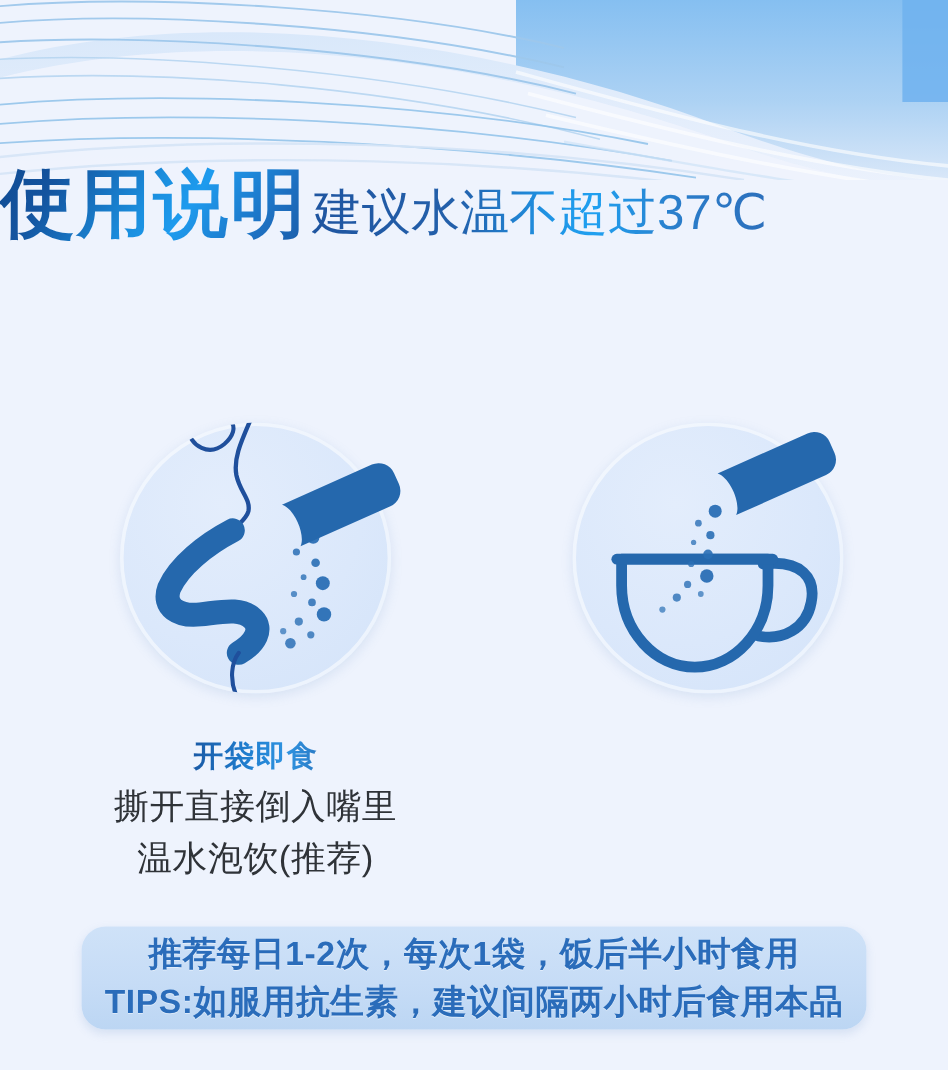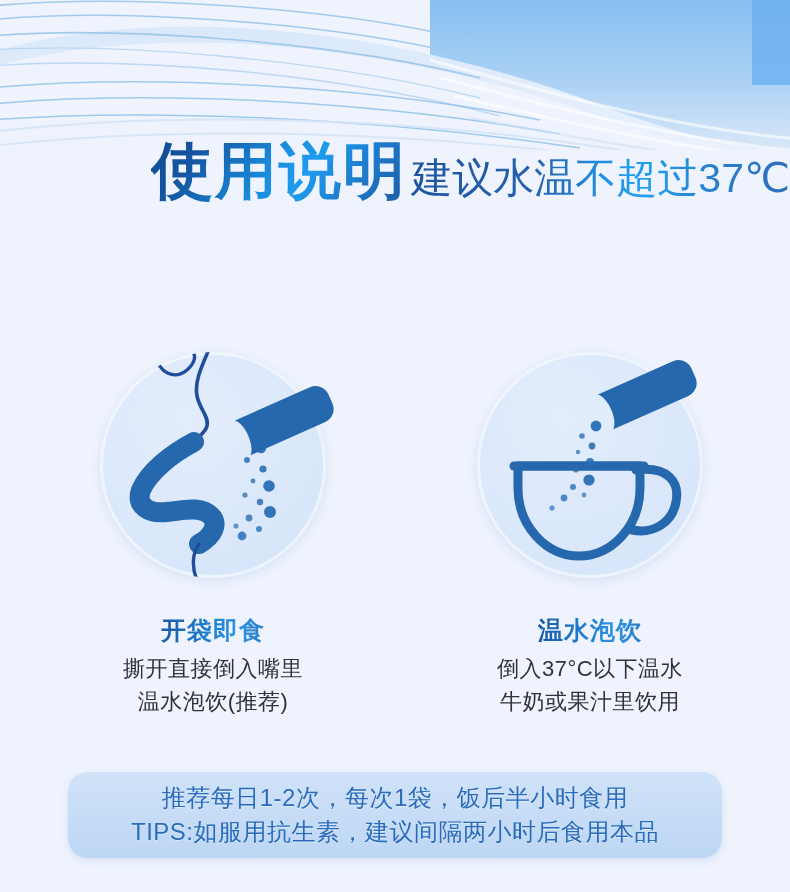--- a/index.html
+++ b/index.html
@@ -10,21 +10,21 @@
     overflow:hidden;
     position:relative;
   }
   #page{position:relative;width:790px;height:892px;overflow:hidden;background:#eef3fd;}
 
   
   .header-deco{position:absolute;left:0;top:0;width:790px;height:150px;overflow:hidden;}
   .header-deco svg{display:block;}
 
   
-  .title-wrap{position:absolute;left:0;top:138px;width:790px;text-align:right;}
+  .title-wrap{position:absolute;left:0;top:138px;width:790px;text-align:left;}
   .main-title{
     font-size:62px;font-weight:bold;letter-spacing:2px;line-height:1.05;
     background:linear-gradient(125deg,#0f4b93 0%,#14549f 18%,#1a8fdf 48%,#1e9bee 60%,#1d6fc0 85%,#1b5ca8 100%);
     -webkit-background-clip:text;background-clip:text;
     color:transparent;-webkit-text-fill-color:transparent;
     display:inline-block;
   }
   .sub-title{
     margin-top:14px;
     font-size:41px;font-weight:normal;letter-spacing:0px;line-height:1.1;
@@ -52,34 +52,34 @@
   .cap.left{left:63px;top:616px;}
   .cap.right{left:440px;top:616px;}
   .cap-title{
     font-size:25px;font-weight:bold;letter-spacing:1px;line-height:1.15;
     background:linear-gradient(90deg,#1a5aa6 0%,#1f7fd0 45%,#2f93e0 75%,#2a7bc6 100%);
     -webkit-background-clip:text;background-clip:text;
     color:transparent;-webkit-text-fill-color:transparent;
     display:inline-block;
   }
   .cap-line{
-    font-size:22px;color:#2f3338;line-height:1.42;margin-top:2px;letter-spacing:.5px;
+    font-size:29px;color:#2f3338;line-height:1.42;margin-top:2px;letter-spacing:.5px;
   }
   .cap-line.first{margin-top:8px;}
 
   
   .tipbox{
     position:absolute;left:68px;top:772px;width:654px;height:86px;
     border-radius:20px;
     background:linear-gradient(180deg,#cfe2f8 0%,#c6dcf6 55%,#bcd6f3 100%);
     box-shadow:0 3px 7px rgba(130,165,210,.22);
     display:flex;flex-direction:column;align-items:center;justify-content:center;
   }
   .tip-line{
-    font-size:24px;font-weight:normal;color:#2a6cba;line-height:1.42;letter-spacing:.5px;
+    font-size:28px;font-weight:bold;color:#2a6cba;line-height:1.42;letter-spacing:.5px;
     text-shadow:0 1px 0 rgba(255,255,255,.45);
   }
 </style>
 </head>
 <body>
 
 <div id="page">
 
   <div class="header-deco">
     <svg width="790" height="150" viewBox="0 0 790 150" xmlns="http://www.w3.org/2000/svg">
@@ -229,24 +229,19 @@
       </div>
     </div>
   </div>
 
   <div class="cap left">
     <div class="cap-title">开袋即食</div>
     <div class="cap-line first">撕开直接倒入嘴里</div>
     <div class="cap-line">温水泡饮(推荐)</div>
   </div>
 
-  <div class="cap right">
-    <div class="cap-title">温水泡饮</div>
-    <div class="cap-line first">倒入37°C以下温水</div>
-    <div class="cap-line">牛奶或果汁里饮用</div>
-  </div>
 
   <div class="tipbox">
     <div class="tip-line">推荐每日1-2次，每次1袋，饭后半小时食用</div>
     <div class="tip-line">TIPS:如服用抗生素，建议间隔两小时后食用本品</div>
   </div>
 
 </div>
 
 </body></html>

